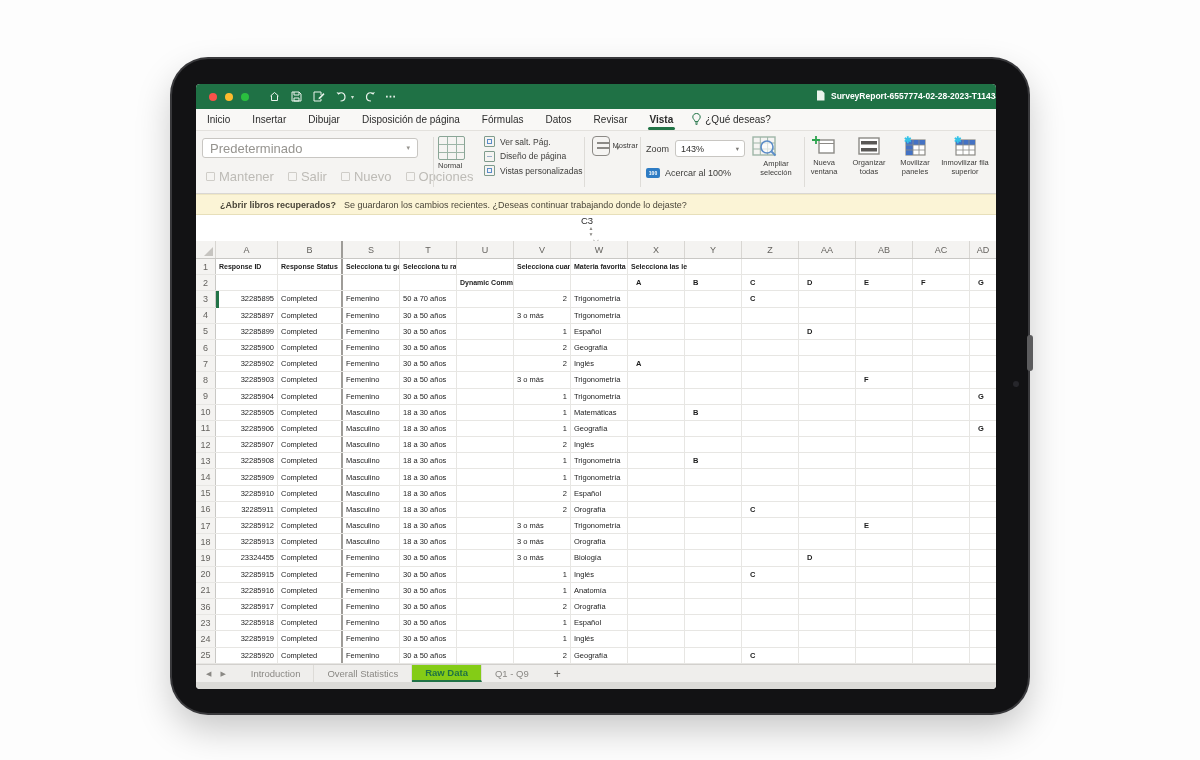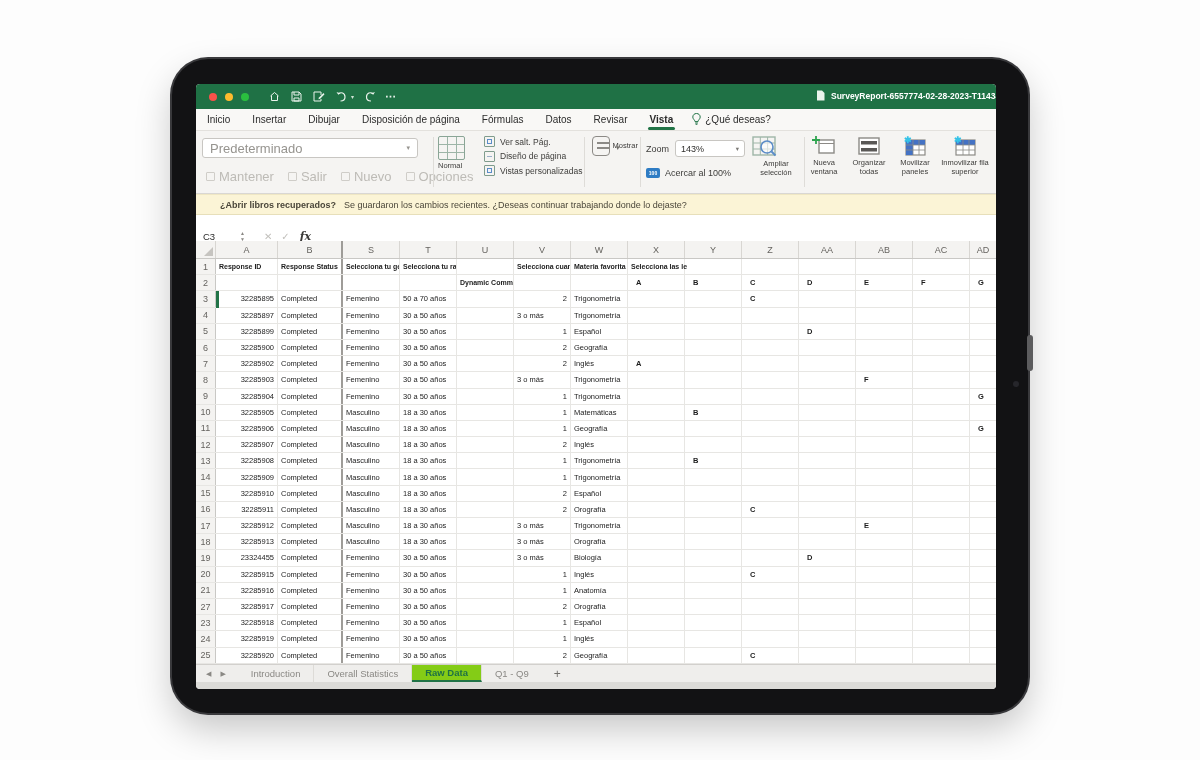--- a/index.html
+++ b/index.html
@@ -74,21 +74,21 @@
   .winsec { position:absolute; left:606px; top:5px; display:flex; }
   .winbtn { display:flex; flex-direction:column; align-items:center; gap:3px; }
   .wlabel { font-size:7.5px; color:#3d3c3a; line-height:8.5px; text-align:center; }
 
   
   .notice { position:absolute; left:0; top:110px; width:800px; height:21px; background:#fbf4d6; border-top:1px solid #efe7c4; border-bottom:1px solid #e7dfba; display:flex; align-items:center; padding-left:24px; gap:8px; white-space:nowrap; }
   .notice .q { font-size:9px; color:#4a463a; font-weight:700; }
   .notice .msg { font-size:9px; color:#4a463a; }
 
   
-  .fbar { position:absolute; left:0; top:131px; width:800px; height:44px; background:#ffffff; border-bottom:1px solid #d5d3cf; display:flex; align-items:center; }
+  .fbar { position:absolute; left:0; top:131px; width:800px; height:44px; background:#ffffff; border-bottom:1px solid #d5d3cf; display:flex; align-items:center;flex-direction:column; }
   .namebox { width:44px; padding-left:7px; font-size:9.5px; color:#2b2b2b; }
   .stepper { display:flex; flex-direction:column; gap:1px; font-size:5px; color:#8a8884; line-height:5px; margin-right:10px; }
   .fb-x { color:#c2c0bc; font-size:10px; margin:0 9px; }
   .fb-check { color:#c2c0bc; font-size:10px; margin-right:10px; }
   .fb-fx { font-family:"DejaVu Serif", serif; font-style:italic; font-weight:700; font-size:11px; color:#3a3937; }
 
   
   .grid { position:absolute; left:0; top:157px; width:800px; height:423px; background:#fff; }
   .colhdr { display:flex; height:18px; background:#f4f3f1; border-bottom:1px solid #c9c8c5; }
   .chcell { font-size:9px; color:#65635f; display:flex; align-items:center; justify-content:center; border-right:1px solid #d8d6d2; height:100%; }
@@ -700,21 +700,21 @@
             <div class="gcell c-s">Anatomía</div>
             <div class="gcell c-s letter"></div>
             <div class="gcell c-s letter"></div>
             <div class="gcell c-s letter"></div>
             <div class="gcell c-s letter"></div>
             <div class="gcell c-s letter"></div>
             <div class="gcell c-s letter"></div>
             <div class="gcell c-ad letter"></div>
           </div>
           <div class="grow">
-            <div class="gcell c-gut gut">27</div>
+            <div class="gcell c-gut gut">36</div>
             <div class="gcell c-a num">32285917</div>
             <div class="gcell c-b">Completed</div>
             <div class="gcell c-s">Femenino</div>
             <div class="gcell c-s">30 a 50 años</div>
             <div class="gcell c-s"></div>
             <div class="gcell c-s num">2</div>
             <div class="gcell c-s">Orografía</div>
             <div class="gcell c-s letter"></div>
             <div class="gcell c-s letter"></div>
             <div class="gcell c-s letter"></div>

